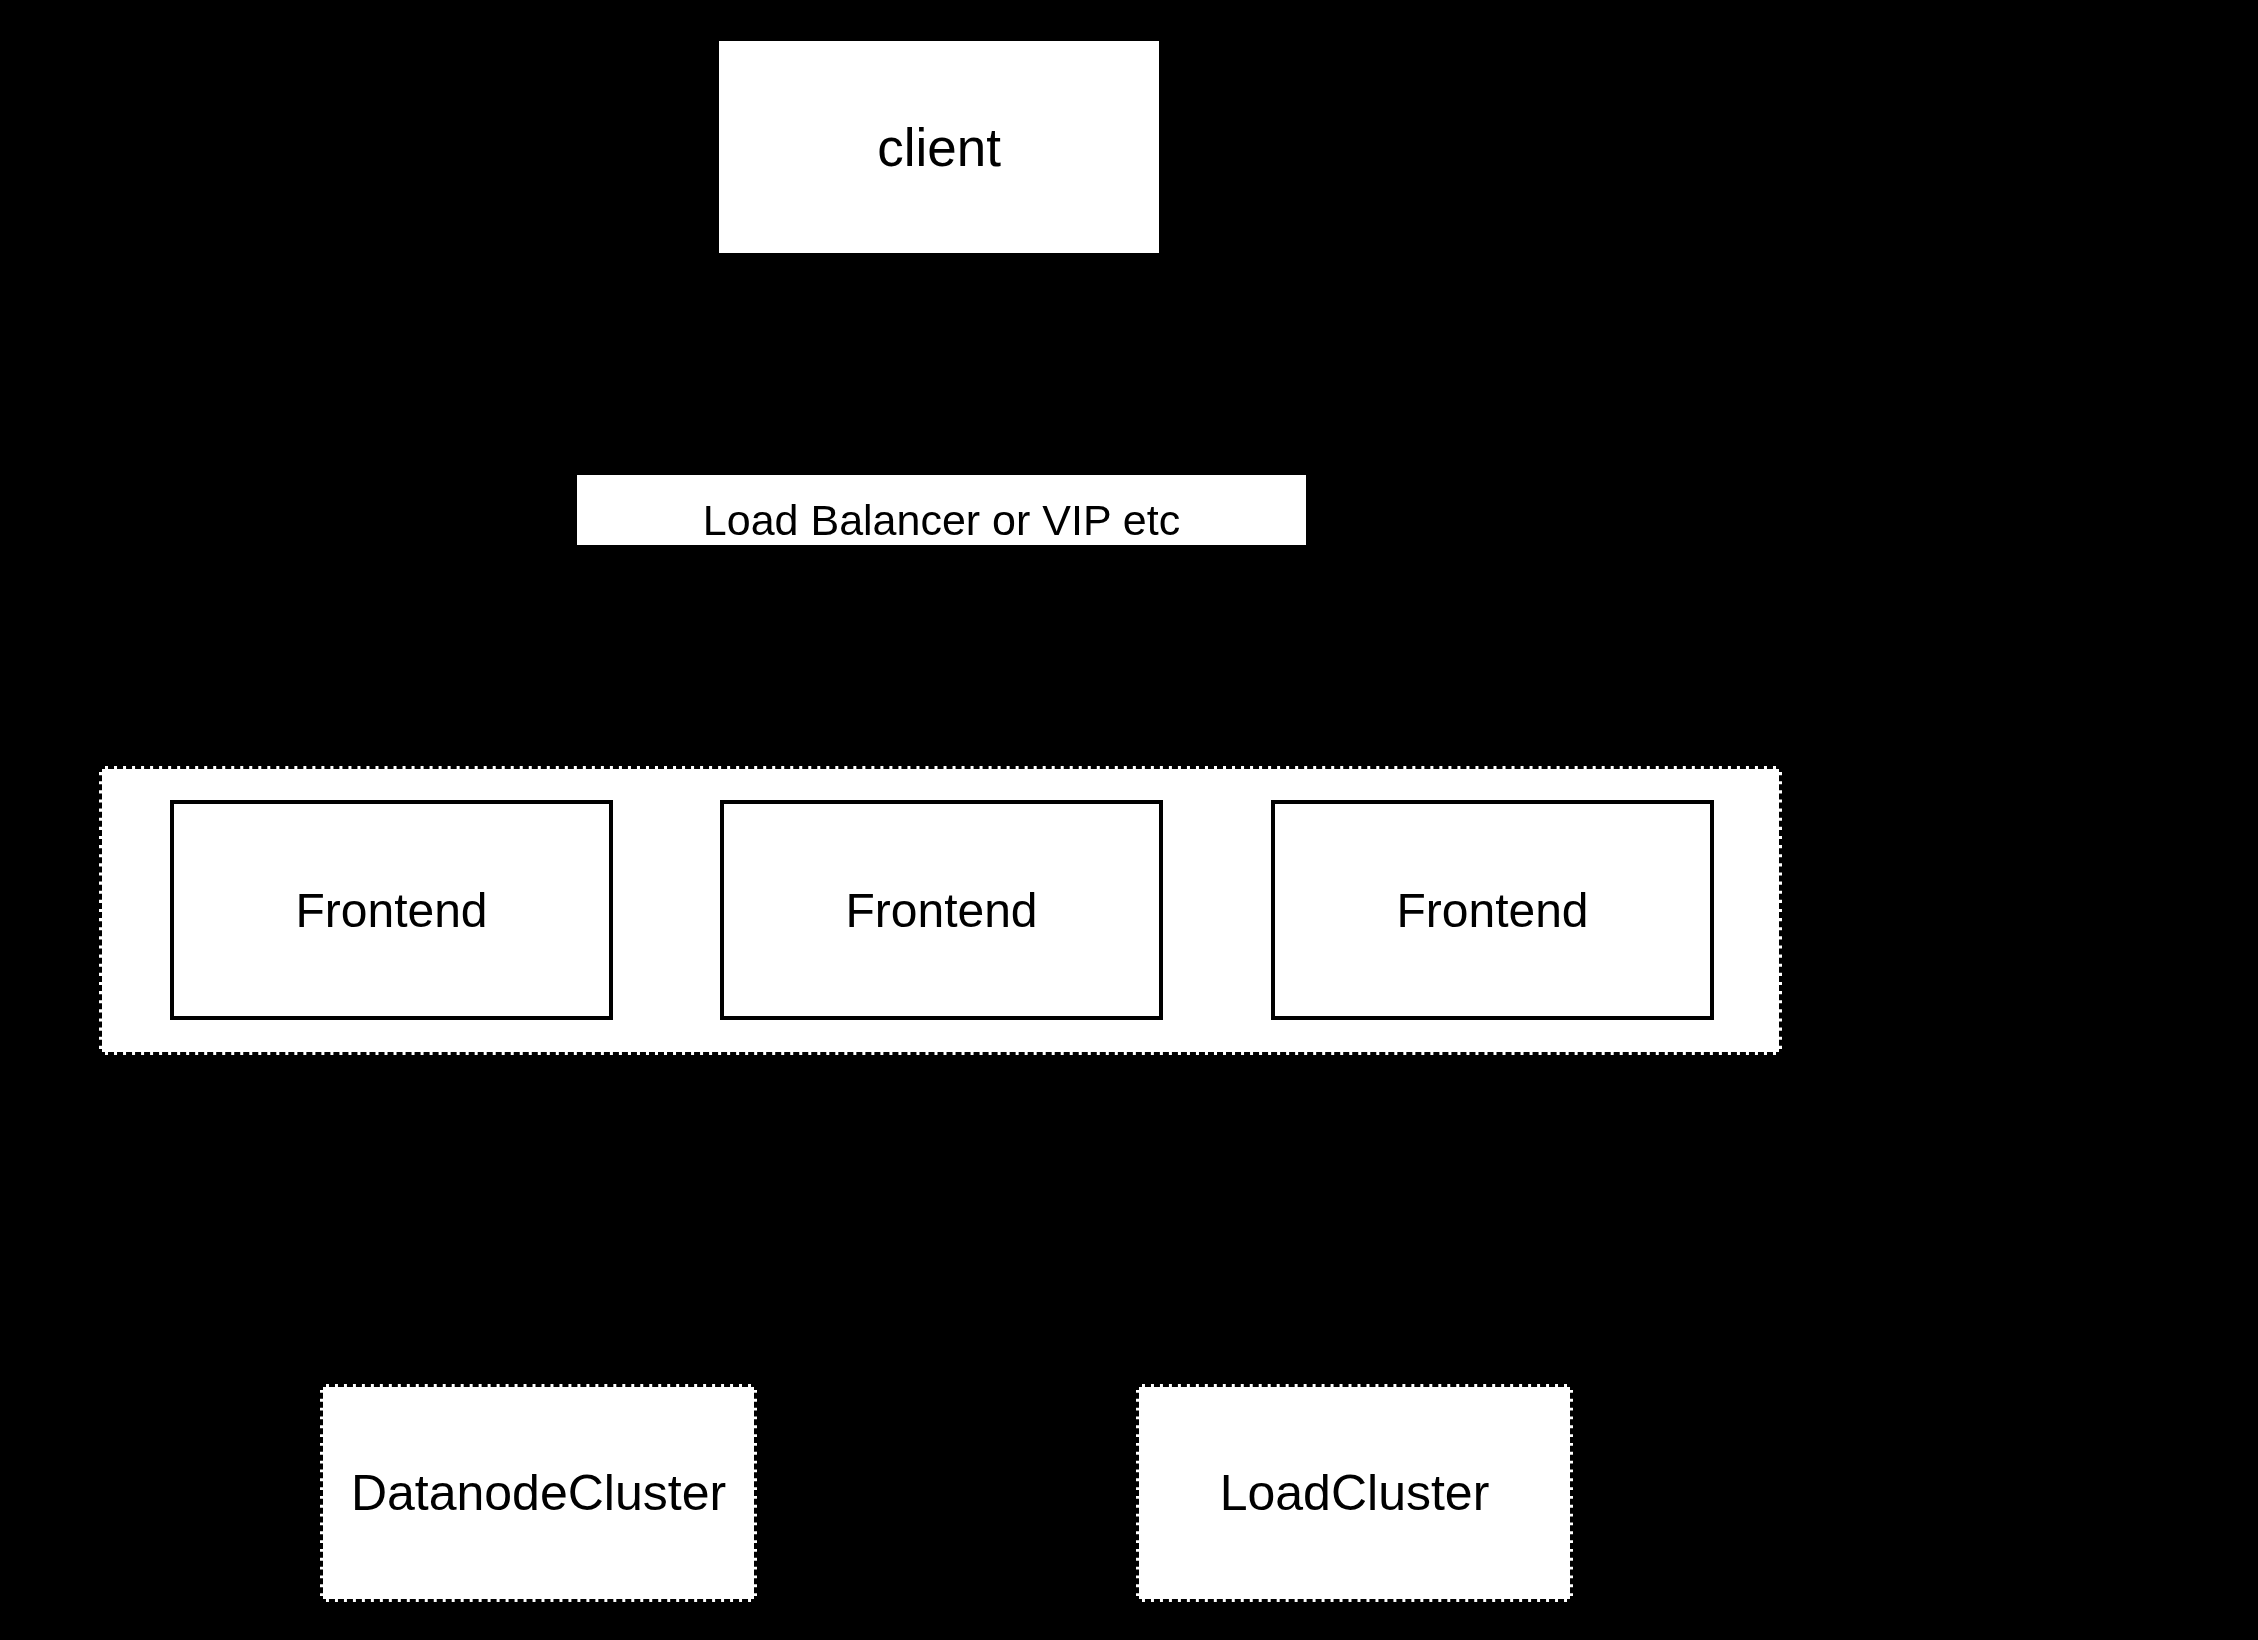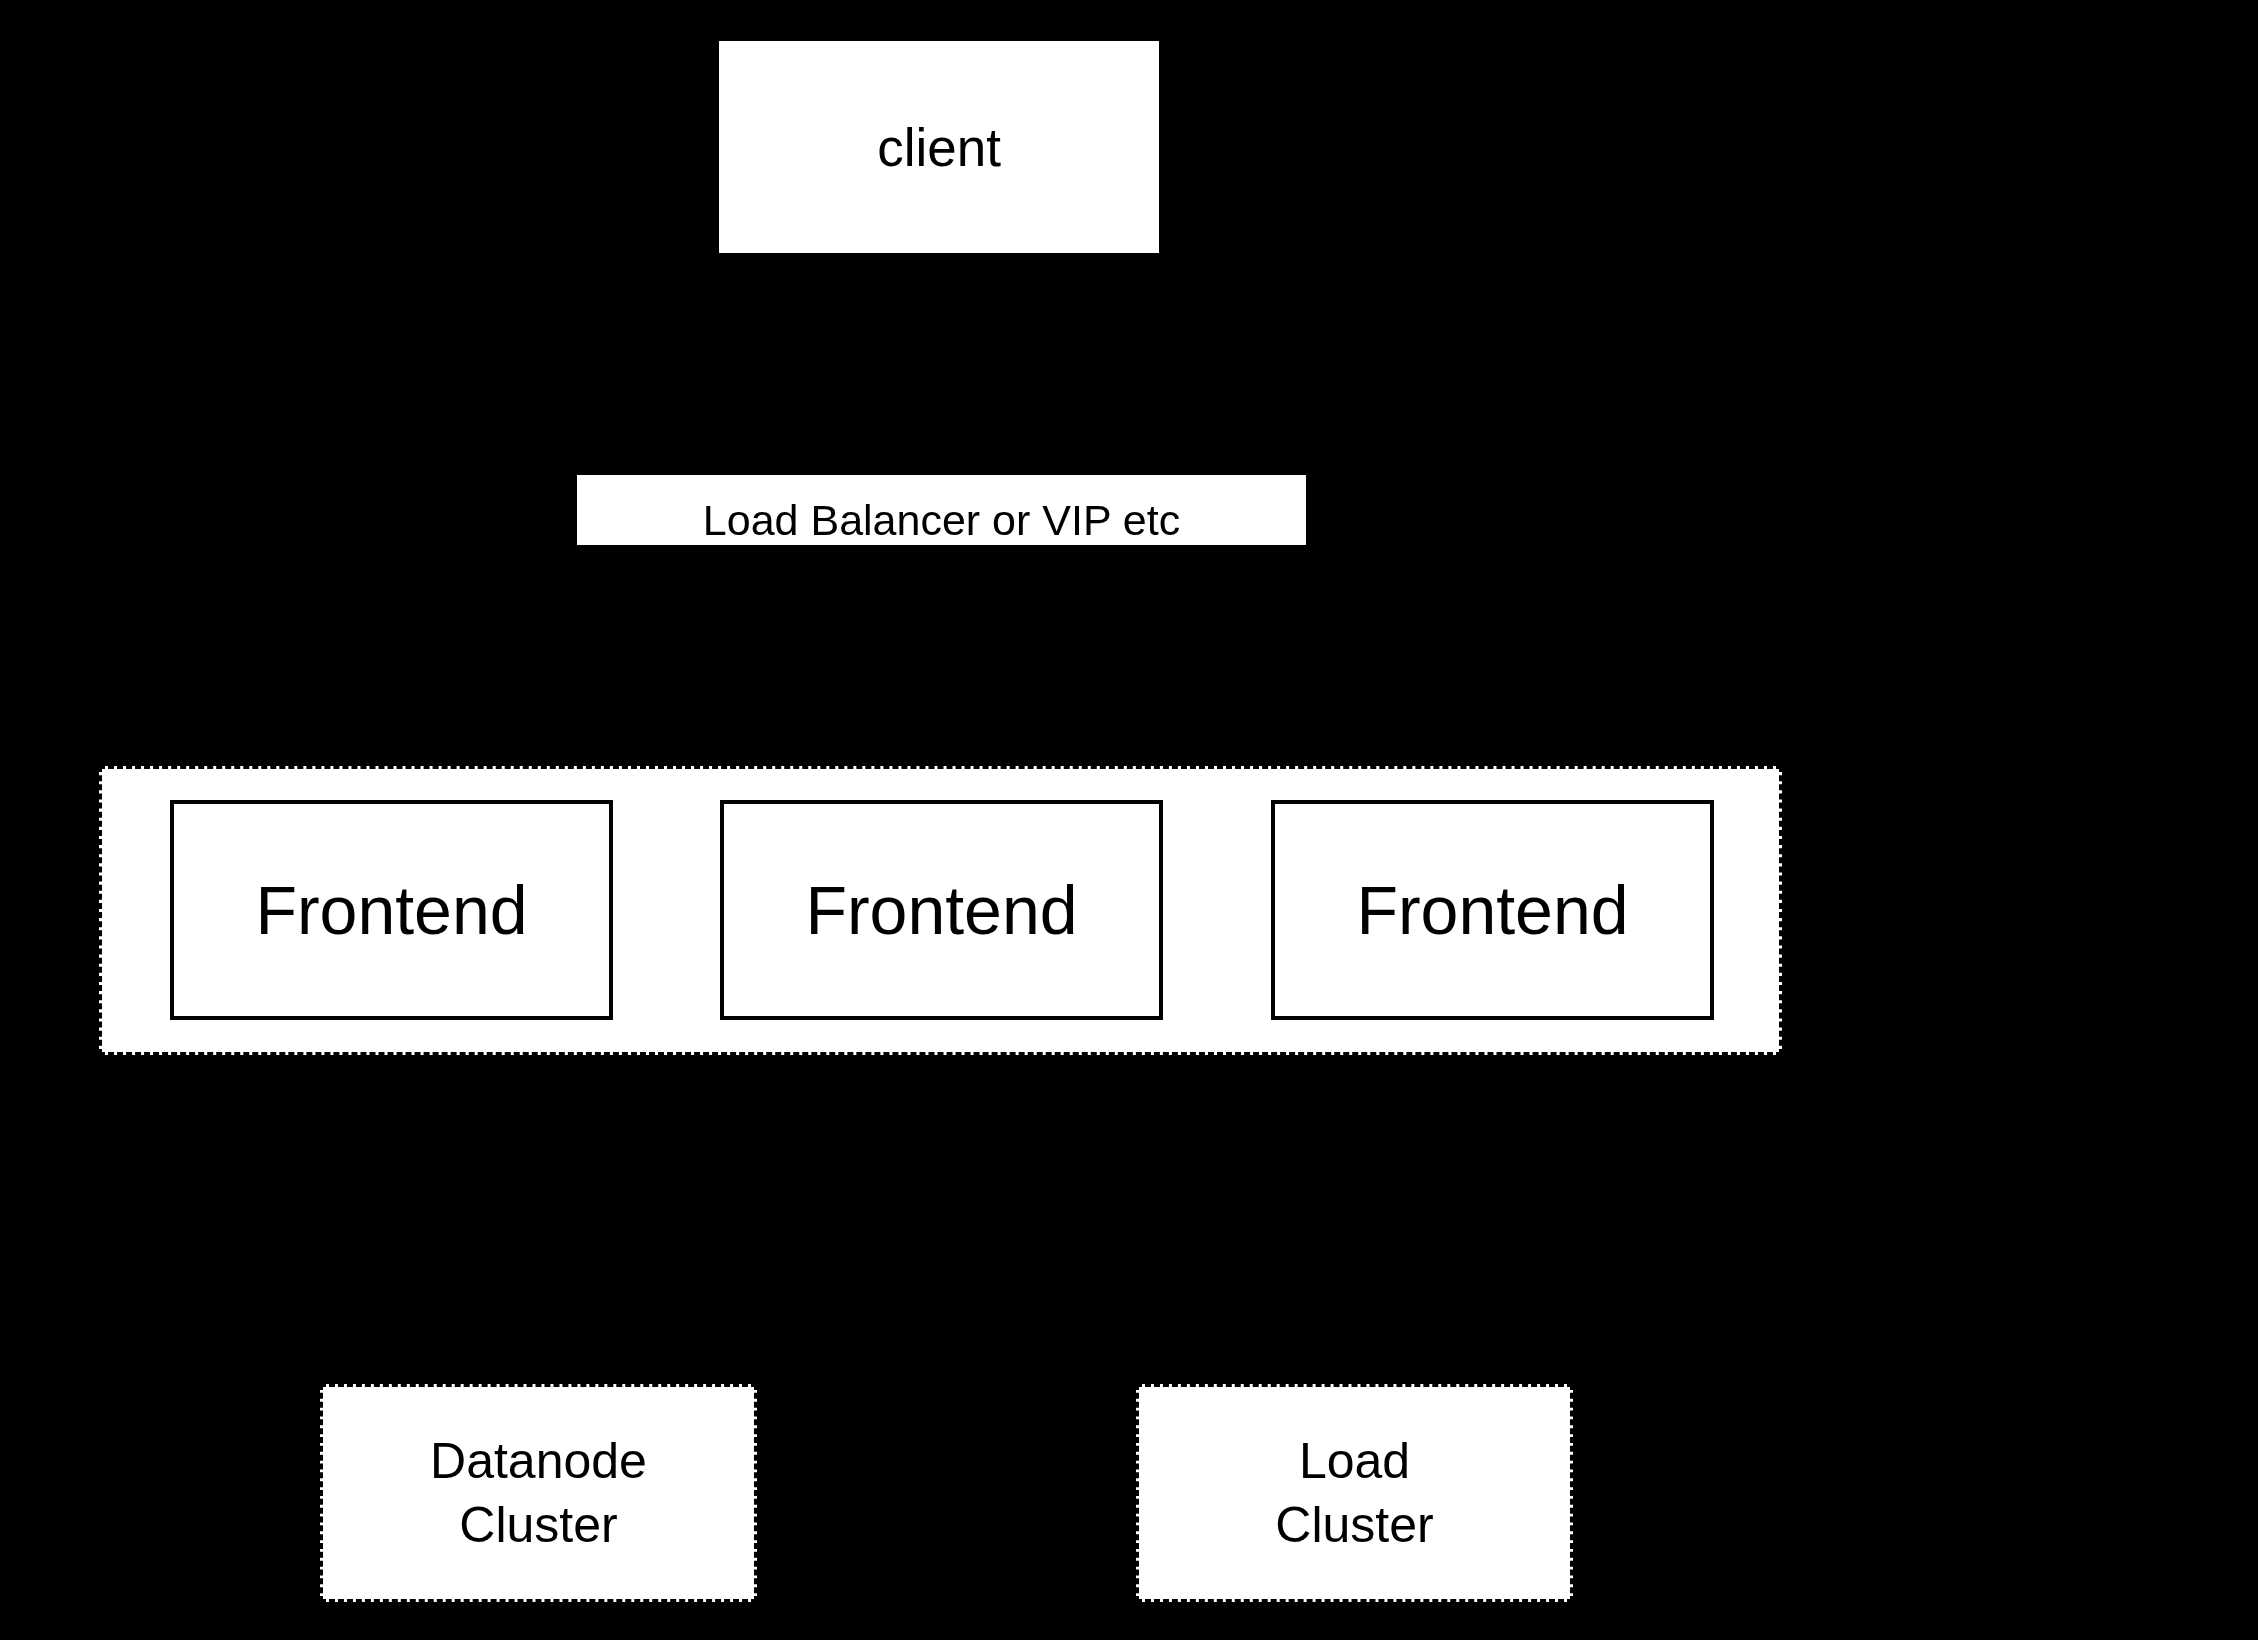--- a/index.html
+++ b/index.html
@@ -43,33 +43,33 @@
   .frontend-group {
     left: 74px; top: 766px;
     width: 1683px; height: 289px;
     border: 3.6px dashed #000000;
   }
   
   .frontend-node {
     top: 800px;
     width: 443px; height: 220px;
     border: 4.5px solid #000000;
-    font-size: 68px;
+    font-size: 48px;
   }
   .frontend-1 { left: 145px; }
   .frontend-2 { left: 695px; }
   .frontend-3 { left: 1246px; }
   
   .cluster-node {
     top: 1384px;
     width: 437px; height: 218px;
     border: 3.6px dashed #000000;
     font-size: 50px;
     line-height: 64px;
-    flex-direction: column;
+    flex-direction: row;
   }
   .datanode-cluster { left: 295px; }
   .meta-cluster { left: 1111px; }
   .label-line { display: block; }
 </style>
 </head>
 <body>
 
 <div class="canvas">
 

